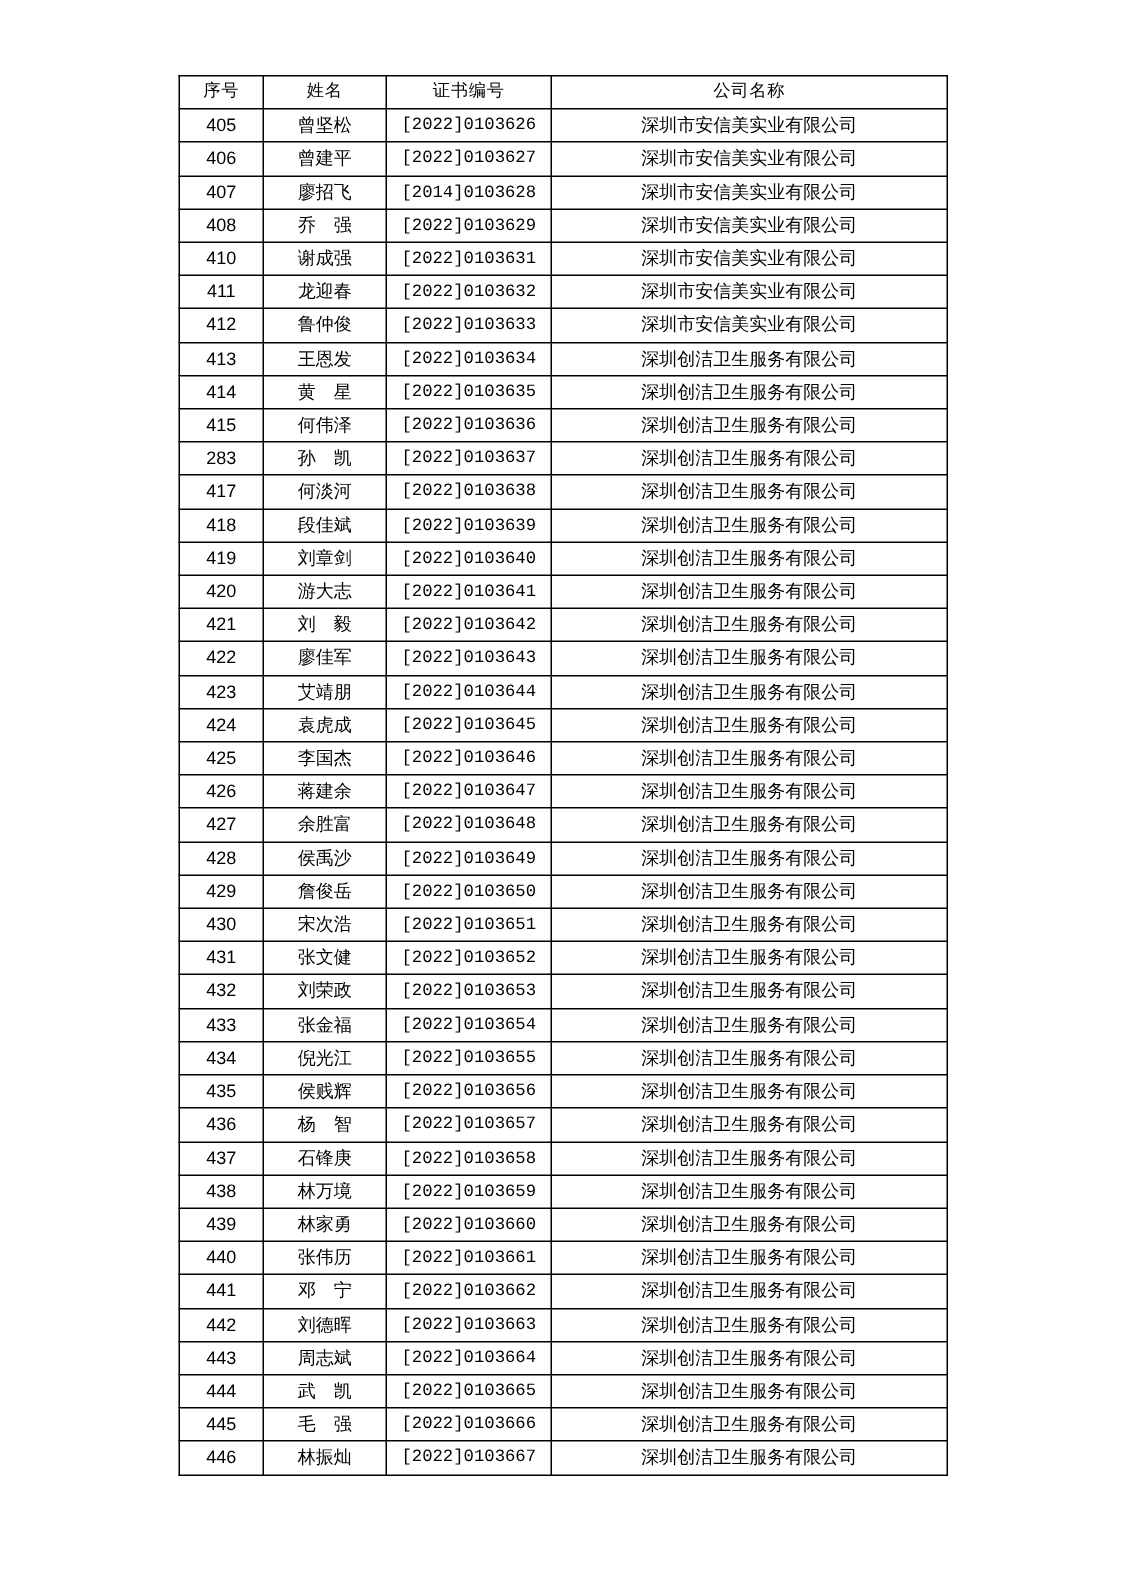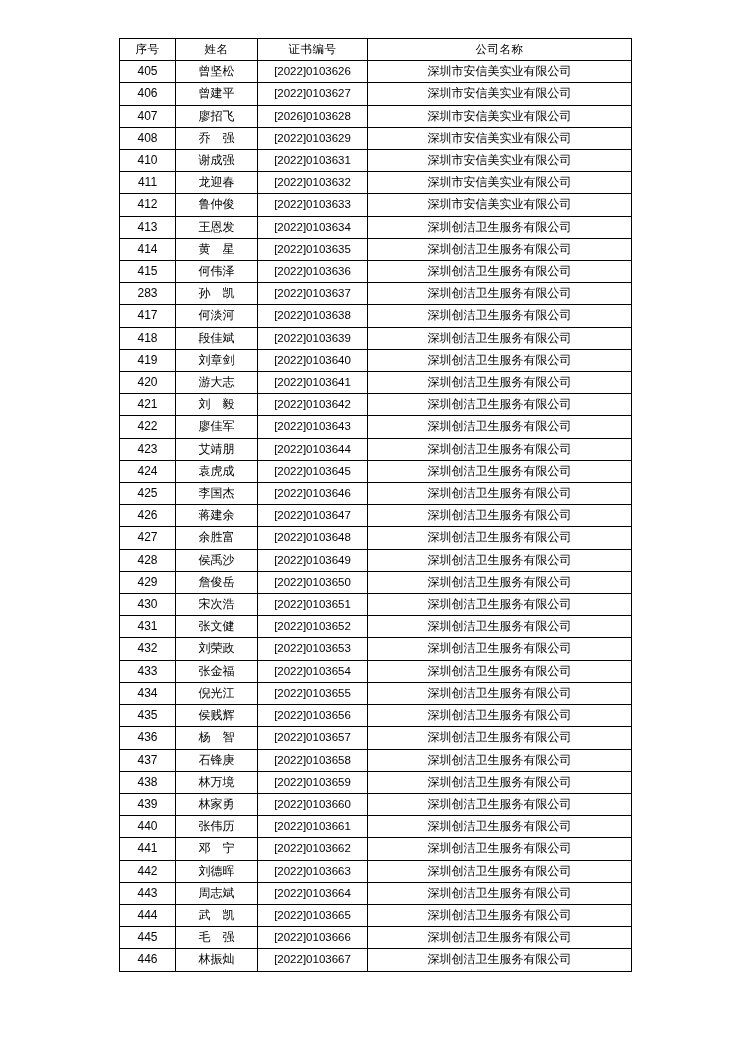--- a/index.html
+++ b/index.html
@@ -14,21 +14,21 @@
     color: #000000;
   }
   .page {
     position: relative;
     width: 750px;
     height: 1060px;
     box-sizing: border-box;
     padding: 38px 0 0 0;
   }
   .table-wrap {
-    margin: 0 auto;
+    margin: 12px auto;
     width: 512px;
   }
   table.cert-table {
     border-collapse: collapse;
     table-layout: fixed;
     width: 512px;
     font-size: 11.5px;
   }
   table.cert-table th,
   table.cert-table td {
@@ -53,21 +53,21 @@
   }
   .cell-index {
     font-family: Liberation Sans, sans-serif;
     font-size: 12px;
   }
   .cell-name {
     font-size: 12px;
     letter-spacing: 0px;
   }
   .cell-cert {
-    font-family: Liberation Sans, sans-serif;
+    font-family: Liberation Mono, monospace;
     font-size: 11.5px;
     letter-spacing: 0px;
   }
   .cell-comp {
     font-size: 12px;
     letter-spacing: 0px;
   }
 </style>
 </head>
 <body>
@@ -98,21 +98,21 @@
           </tr>
           <tr>
             <td class="cell-index">406</td>
             <td class="cell-name">曾建平</td>
             <td class="cell-cert">[2022]0103627</td>
             <td class="cell-comp">深圳市安信美实业有限公司</td>
           </tr>
           <tr>
             <td class="cell-index">407</td>
             <td class="cell-name">廖招飞</td>
-            <td class="cell-cert">[2026]0103628</td>
+            <td class="cell-cert">[2014]0103628</td>
             <td class="cell-comp">深圳市安信美实业有限公司</td>
           </tr>
           <tr>
             <td class="cell-index">408</td>
             <td class="cell-name">乔　强</td>
             <td class="cell-cert">[2022]0103629</td>
             <td class="cell-comp">深圳市安信美实业有限公司</td>
           </tr>
           <tr>
             <td class="cell-index">410</td>

